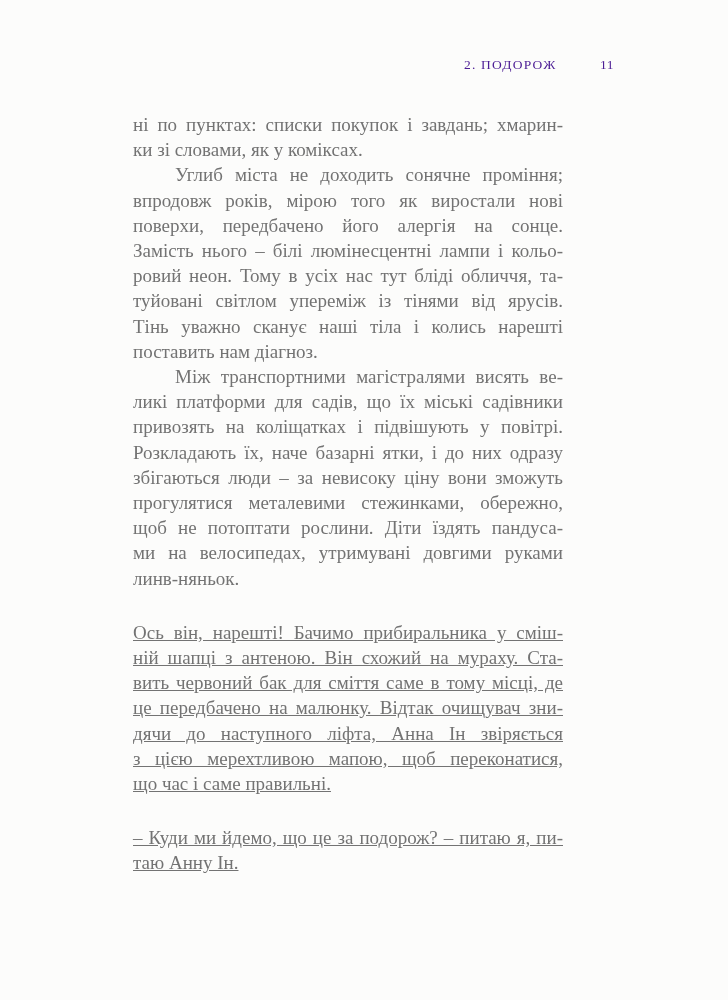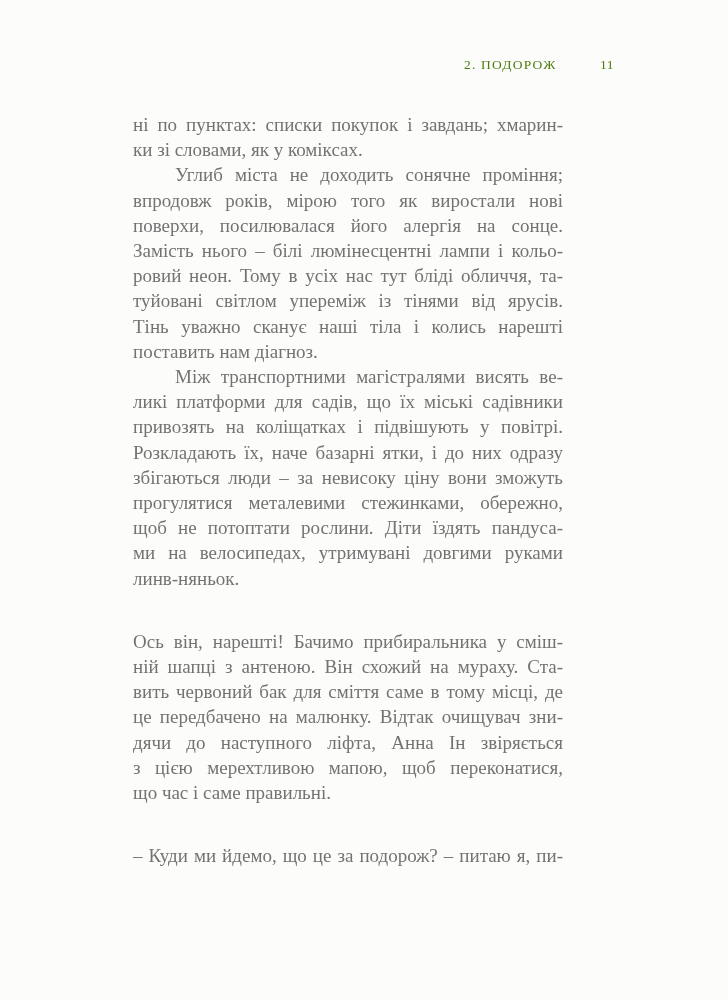--- a/index.html
+++ b/index.html
@@ -14,42 +14,42 @@
     background: #fcfcfb;
     color: #262626;
     overflow: hidden;
   }
   .running-header {
     position: absolute;
     top: 57px; left: 0;
     width: 728px; height: 18px;
     font-size: 13.5px;
     line-height: 15px;
-    color: #4d7c0f;
+    color: #4c1d95;
   }
   .chapter {
     position: absolute;
     left: 464px;
     letter-spacing: 1.2px;
   }
   .folio {
     position: absolute;
     left: 600px;
     letter-spacing: 0.5px;
   }
   .text-block {
     position: absolute;
     left: 133px; top: 112px;
     width: 430px;
     font-size: 19px;
     line-height: 25.2px;
     color: #737373;
   }
   .para { margin: 0; }
-  .para.gap { margin-top: 38px; }
+  .para.gap { margin-top: 29px; text-decoration: underline; }
   .line {
     text-align: justify;
     text-align-last: justify;
   }
   .line.final { text-align-last: left; }
   .line.indent { text-indent: 42px; }
 </style>
 </head>
 <body>
 
@@ -59,21 +59,21 @@
     <span class="folio">11</span>
   </div>
   <div class="text-block">
       <div class="para">
         <div class="line">ні по пунктах: списки покупок і завдань; хмарин-</div>
         <div class="line final">ки зі словами, як у коміксах.</div>
       </div>
       <div class="para">
         <div class="line indent">Углиб міста не доходить сонячне проміння;</div>
         <div class="line">впродовж років, мірою того як виростали нові</div>
-        <div class="line">поверхи, посилювалася його алергія на сонце.</div>
+        <div class="line">поверхи, передбачено його алергія на сонце.</div>
         <div class="line">Замість нього – білі люмінесцентні лампи і кольо-</div>
         <div class="line">ровий неон. Тому в усіх нас тут бліді обличчя, та-</div>
         <div class="line">туйовані світлом упереміж із тінями від ярусів.</div>
         <div class="line">Тінь уважно сканує наші тіла і колись нарешті</div>
         <div class="line final">поставить нам діагноз.</div>
       </div>
       <div class="para">
         <div class="line indent">Між транспортними магістралями висять ве-</div>
         <div class="line">ликі платформи для садів, що їх міські садівники</div>
         <div class="line">привозять на коліщатках і підвішують у повітрі.</div>
@@ -88,15 +88,16 @@
         <div class="line">Ось він, нарешті! Бачимо прибиральника у сміш-</div>
         <div class="line">ній шапці з антеною. Він схожий на мураху. Ста-</div>
         <div class="line">вить червоний бак для сміття саме в тому місці, де</div>
         <div class="line">це передбачено на малюнку. Відтак очищувач зни-</div>
         <div class="line">дячи до наступного ліфта, Анна Ін звіряється</div>
         <div class="line">з цією мерехтливою мапою, щоб переконатися,</div>
         <div class="line final">що час і саме правильні.</div>
       </div>
       <div class="para gap">
         <div class="line">– Куди ми йдемо, що це за подорож? – питаю я, пи-</div>
+        <div class="line final">таю Анну Ін.</div>
       </div>
     </div>
 </div>
 
 </body></html>

